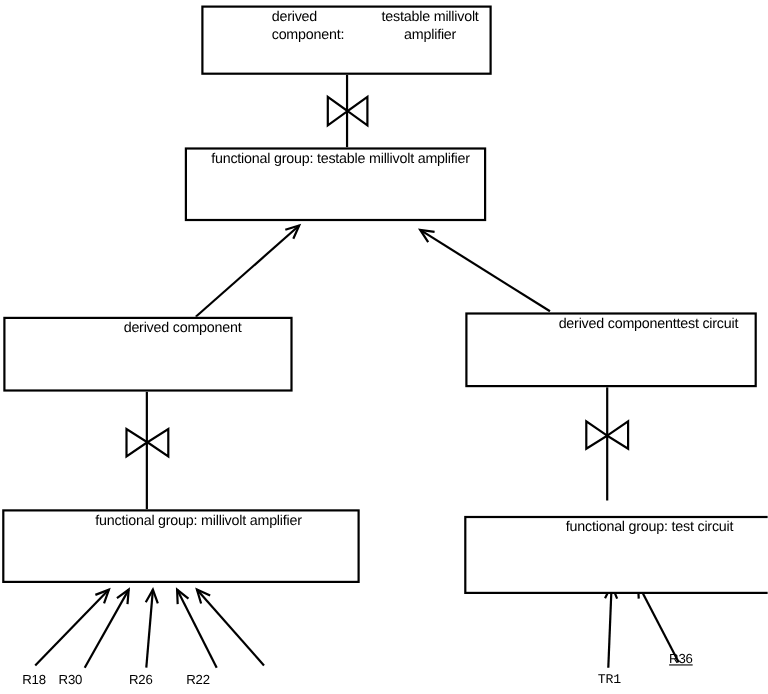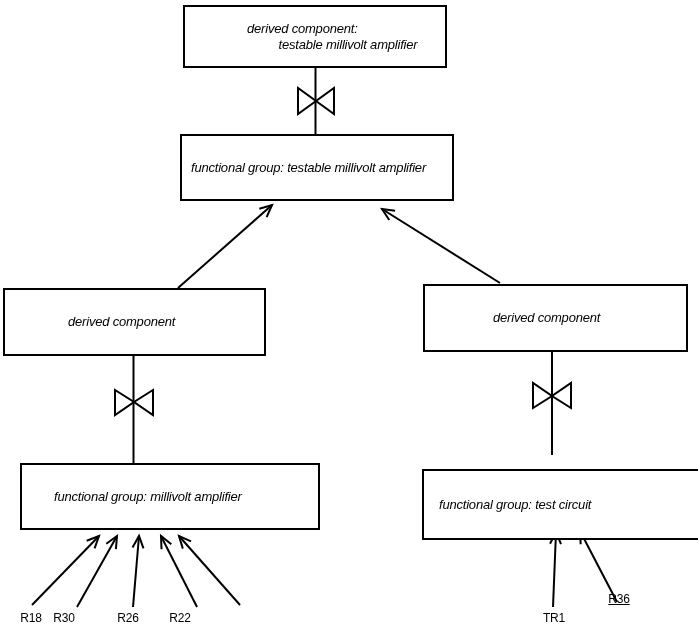--- a/index.html
+++ b/index.html
@@ -16,50 +16,48 @@
     position: absolute;
     left: 0; top: 0;
     width: 698px; height: 631px;
   }
   .box {
     position: absolute;
     border: 2px solid #000;
     background: #ffffff;
     box-sizing: border-box;
     display: flex;
-    flex-direction: column;
     justify-content: center;
     font-size: 13px;
     letter-spacing: -0.2px;
     line-height: 16px;
-    font-style: italic;
   }
   .box span { display: block; }
   .indent2 { margin-left: 4px; text-align: center; }
   .leaf-label {
     position: absolute;
     width: 44px;
     text-align: center;
     font-size: 12px;
     letter-spacing: -0.2px;
   }
   
   #b-derived-testable   { left: 183px; top:   5px; width: 264px; height: 63px; padding-left: 62px; }
-  #b-func-testable      { left: 180px; top: 134px; width: 274px; height: 67px; padding-left: 9px;  }
+  #b-func-testable      { left: 168px; top: 134px; width: 274px; height: 67px; padding-left: 9px;  }
   #b-derived-millivolt  { left:   3px; top: 288px; width: 263px; height: 68px; padding-left: 63px; }
-  #b-func-millivolt     { left:   20px; top: 463px; width: 300px; height: 67px; padding-left: 32px; }
+  #b-func-millivolt     { left:   2px; top: 463px; width: 325px; height: 67px; padding-left: 32px; }
   #b-derived-test       { left: 423px; top: 284px; width: 265px; height: 68px; padding-left: 68px; }
   #b-func-test          { left: 422px; top: 469px; width: 322px; height: 71px; padding-left: 15px; }
   
   #lbl-r18 { left:   9px; top: 611px; }
   #lbl-r30 { left:  42px; top: 611px; }
   #lbl-r26 { left: 106px; top: 611px; }
   #lbl-r22 { left: 158px; top: 611px; }
   #lbl-ic1 { left: 201px; top: 611px; margin-top: 34px; }
-  #lbl-tr1 { left: 532px; top: 611px; }
+  #lbl-tr1 { left: 532px; top: 611px; font-family: Liberation Mono, monospace; }
   #lbl-r36 { left: 597px; top: 592px; text-decoration: underline; }
 </style>
 </head>
 <body>
 
 <div class="canvas">
 
   <svg class="connectors" viewBox="0 0 698 631" xmlns="http://www.w3.org/2000/svg">
     <defs>
       <marker id="ah" markerUnits="userSpaceOnUse" markerWidth="18" markerHeight="16" refX="14" refY="7" orient="auto">
@@ -107,20 +105,21 @@
   <div class="box" id="b-derived-millivolt">
     <span>derived component</span>
   </div>
 
   <div class="box" id="b-func-millivolt">
     <span>functional group: millivolt amplifier</span>
   </div>
 
   <div class="box" id="b-derived-test">
     <span>derived component</span>
+    <span>test circuit</span>
   </div>
 
   <div class="box" id="b-func-test">
     <span>functional group: test circuit</span>
   </div>
 
   <div class="leaf-label" id="lbl-r18">R18</div>
   <div class="leaf-label" id="lbl-r30">R30</div>
   <div class="leaf-label" id="lbl-r26">R26</div>
   <div class="leaf-label" id="lbl-r22">R22</div>

